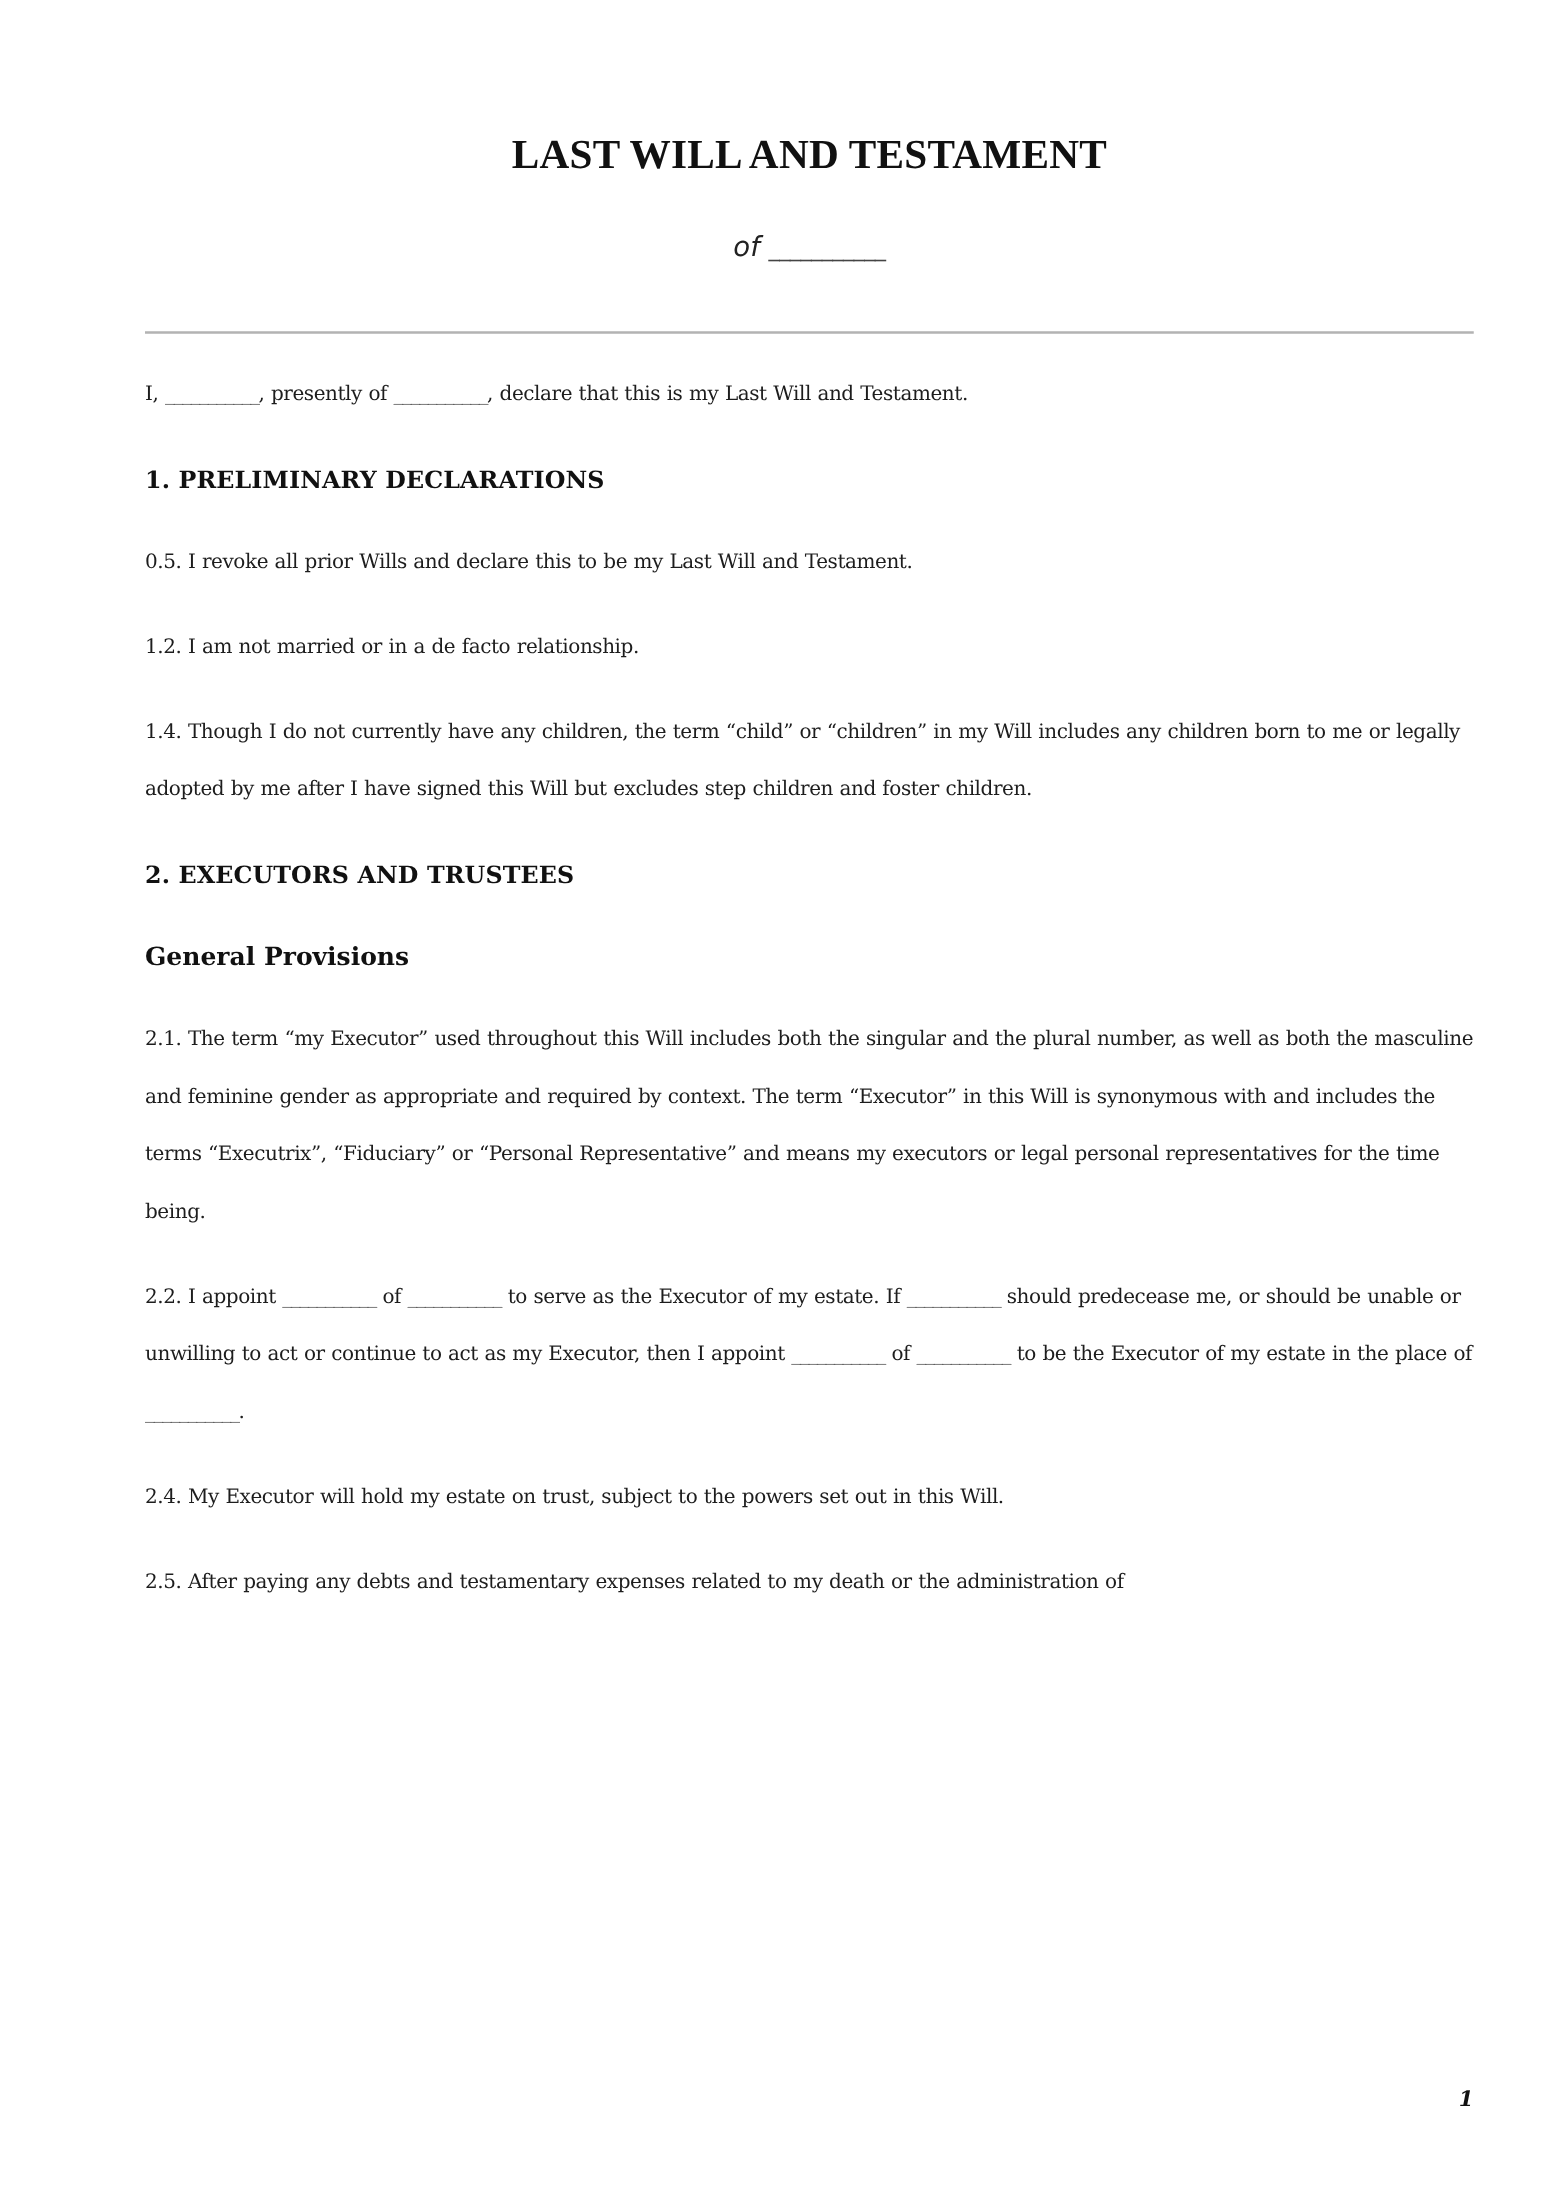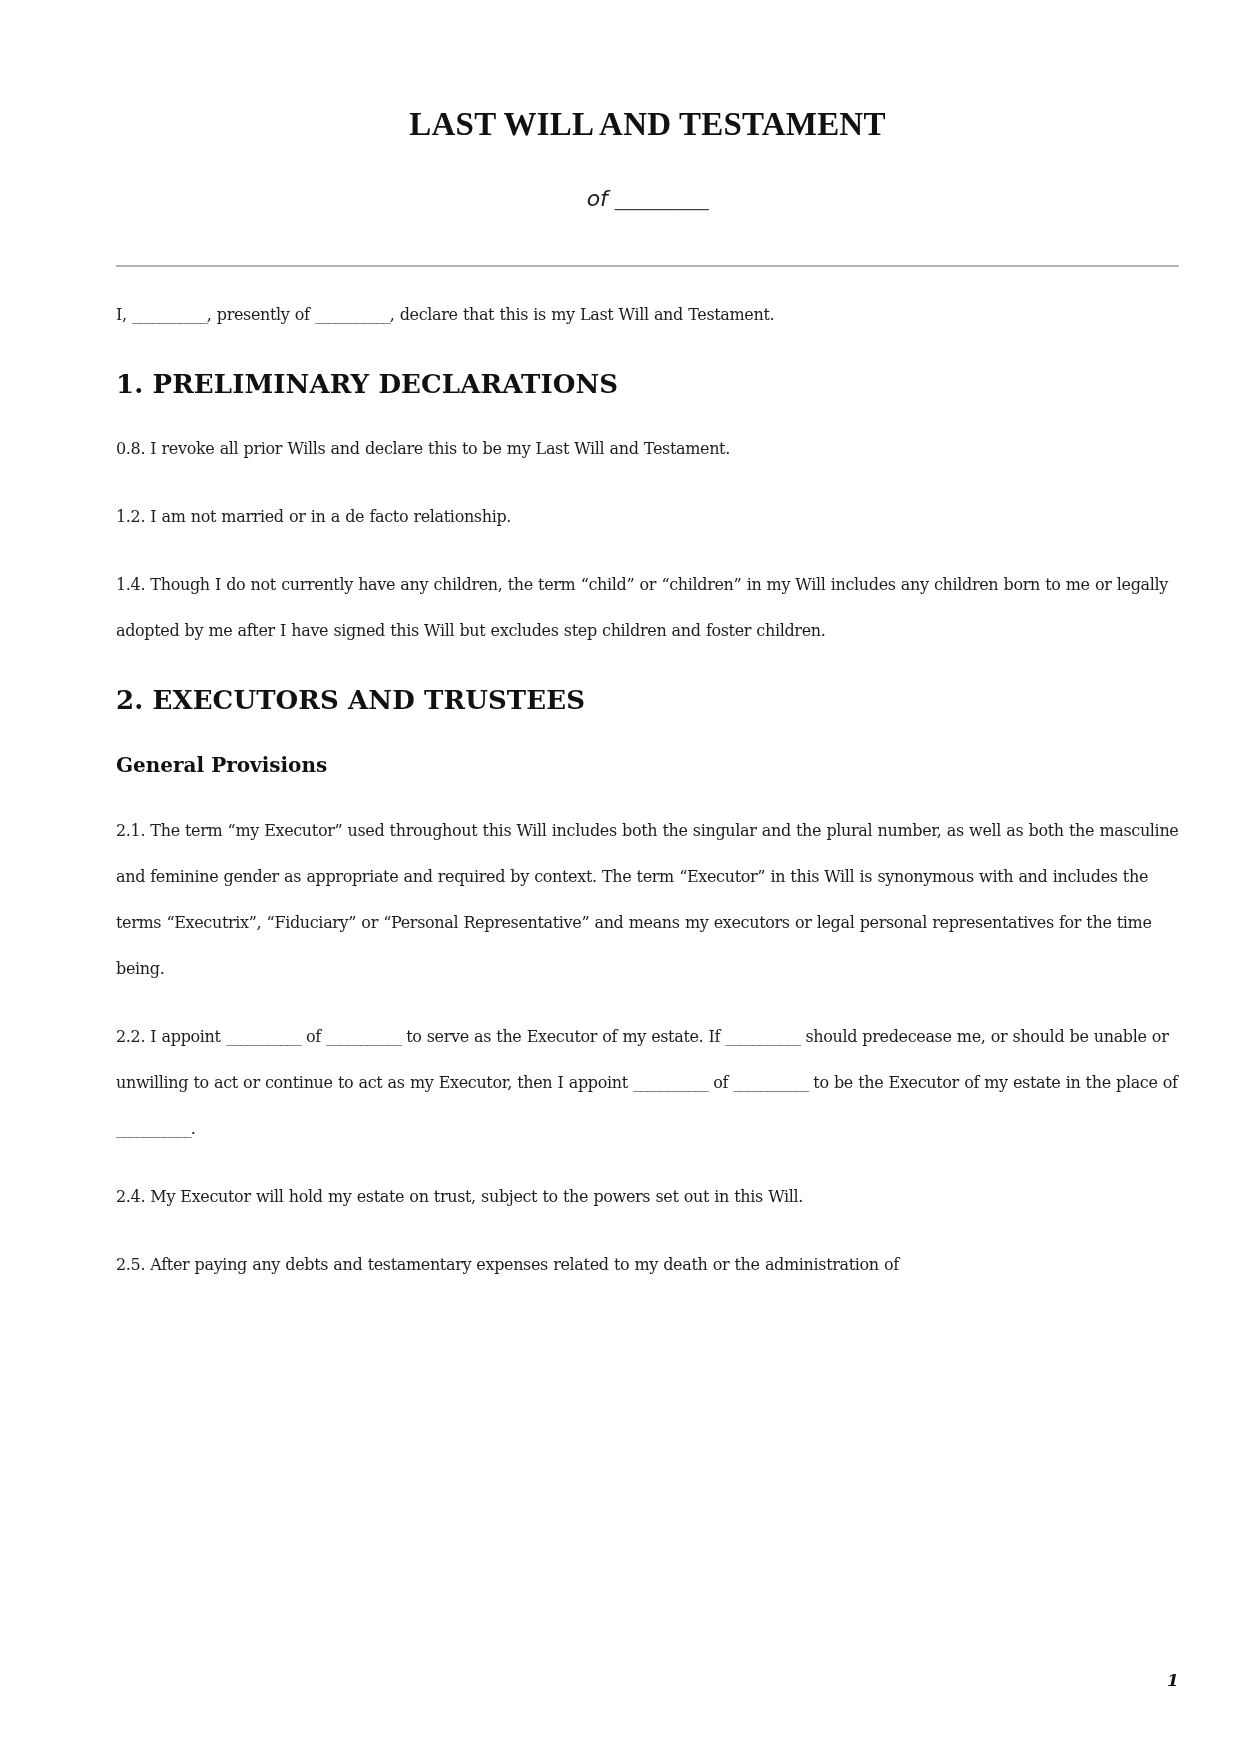--- a/index.html
+++ b/index.html
@@ -25,21 +25,21 @@
   }
   .content {
     position: absolute; left: 89px; top: 292px; width: 1065px;
   }
   .p {
     font-size: 16px; line-height: 46px; margin: 0 0 22px 0; color: #1d1d1d;
     font-family: "DejaVu Serif", serif; letter-spacing: -0.35px; word-spacing: 0.5px;
   }
   .blank { color: #555; letter-spacing: -1.2px; }
   .h1 {
-    font-size: 26px; font-weight: bold; margin: 26px 0 22px 0; line-height: 40px;
+    font-size: 19px; font-weight: bold; margin: 26px 0 22px 0; line-height: 40px;
     font-family: "DejaVu Serif", serif; color: #111; letter-spacing: 0.1px;
   }
   .h2 {
     font-size: 20px; font-weight: bold; margin: 0 0 20px 0; line-height: 46px;
     font-family: "DejaVu Serif", serif; color: #111;
   }
   .pagenum {
     position: absolute; left: 1140px; top: 1670px; font-size: 17px;
     font-weight: bold; font-style: italic; color: #111;
   }
@@ -56,21 +56,21 @@
   <div class="divider"></div>
 
   <div class="content">
     <p class="p">
       <span>I,</span>
       <span class="blank">___________</span><span>, presently of</span>
       <span class="blank">___________</span><span>, declare that this is my Last Will and Testament.</span>
     </p>
 
     <div class="h1">1. PRELIMINARY DECLARATIONS</div>
-    <p class="p">0.8. I revoke all prior Wills and declare this to be my Last Will and Testament.</p>
+    <p class="p">0.5. I revoke all prior Wills and declare this to be my Last Will and Testament.</p>
     <p class="p">1.2. I am not married or in a de facto relationship.</p>
     <p class="p">1.4. Though I do not currently have any children, the term “child” or “children” in my Will includes any children born to me or legally adopted by me after I have signed this Will but excludes step children and foster children.</p>
 
     <div class="h1">2. EXECUTORS AND TRUSTEES</div>
     <div class="h2">General Provisions</div>
     <p class="p">2.1. The term “my Executor” used throughout this Will includes both the singular and the plural number, as well as both the masculine and feminine gender as appropriate and required by context. The term “Executor” in this Will is synonymous with and includes the terms “Executrix”, “Fiduciary” or “Personal Representative” and means my executors or legal personal representatives for the time being.</p>
     <p class="p">
       <span>2.2. I appoint</span>
       <span class="blank">___________</span>
       <span>of</span>

